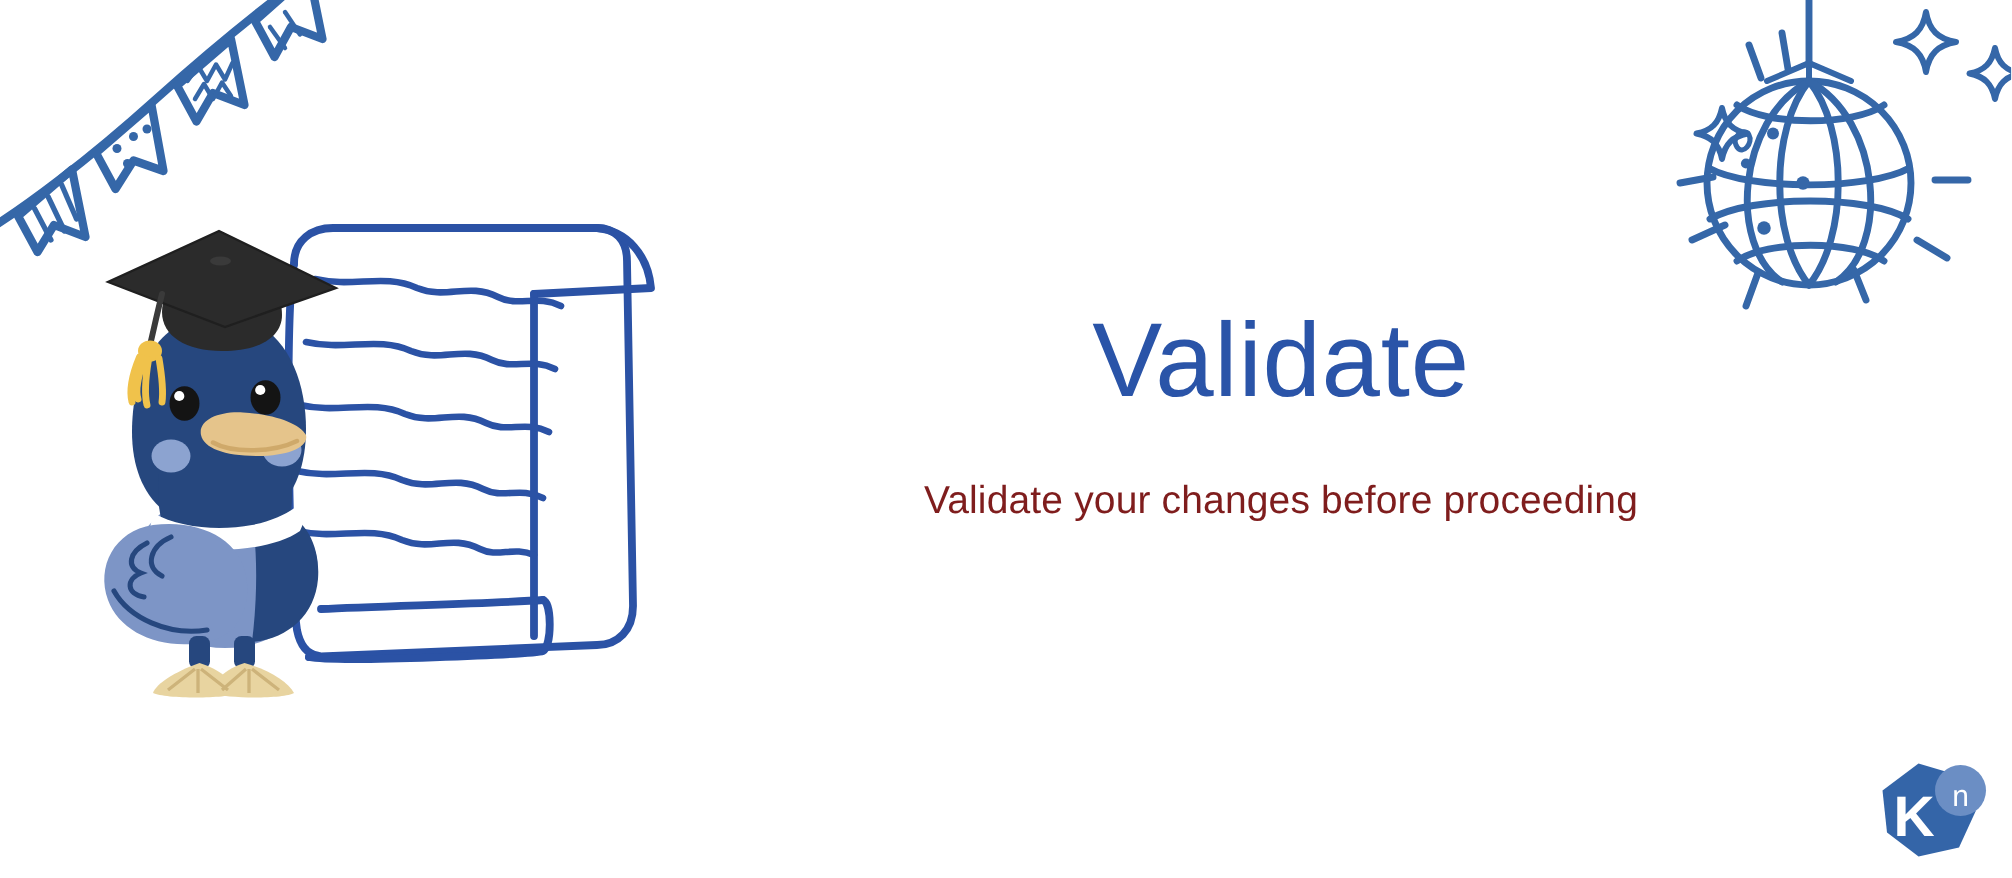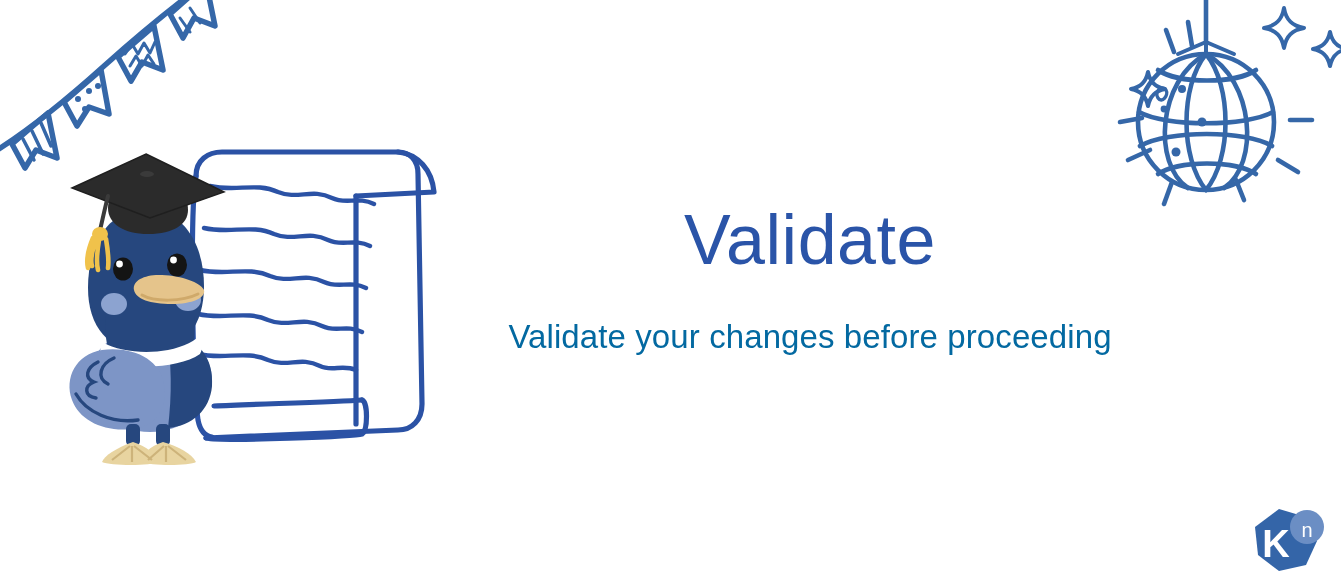--- a/index.html
+++ b/index.html
@@ -42,42 +42,42 @@
     position: absolute;
     left: 46px;
     top: 138px;
     width: 420px;
     height: 330px;
   }
 
   
   #text-block {
     position: absolute;
-    left: 440px;
+    left: 484px;
     top: 205px;
     width: 740px;
     text-align: center;
   }
   #page-title {
     font-family: "Liberation Sans", sans-serif;
     font-size: 70px;
     font-weight: 400;
     line-height: 1.0;
     letter-spacing: 0.5px;
     color: #2a54a8;
     margin: 0;
     padding: 0;
   }
   #page-subtitle {
     font-family: "Liberation Sans", sans-serif;
-    font-size: 33px;
+    font-size: 26px;
     font-weight: 400;
     line-height: 1.0;
     letter-spacing: 0.1px;
-    color: #0369a1;
+    color: #7f1d1d;
     margin: 0;
     padding: 0;
     margin-top: 45px;
   }
 
   
   #brand-logo {
     position: absolute;
     right: 14px;
     bottom: 8px;

